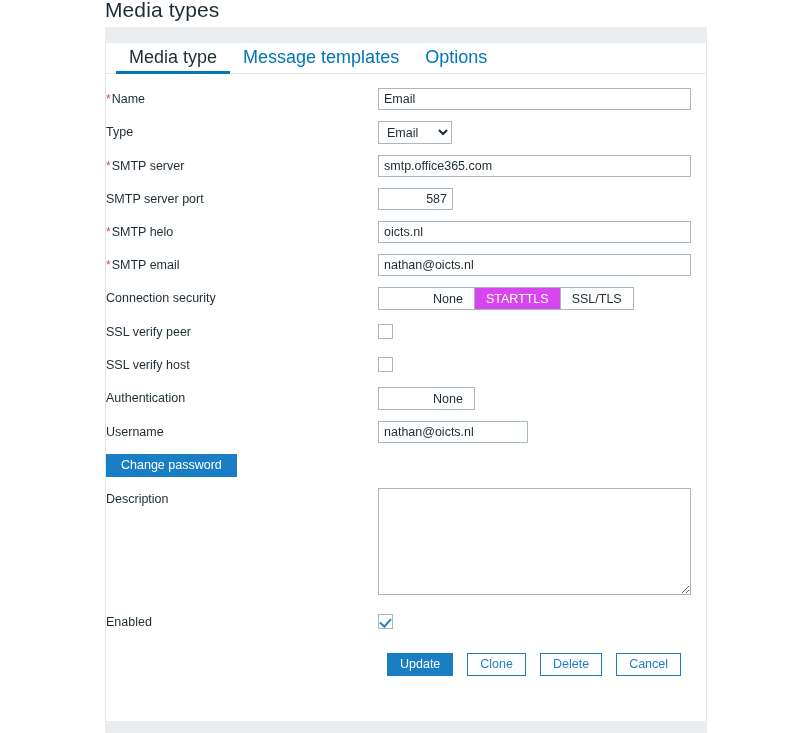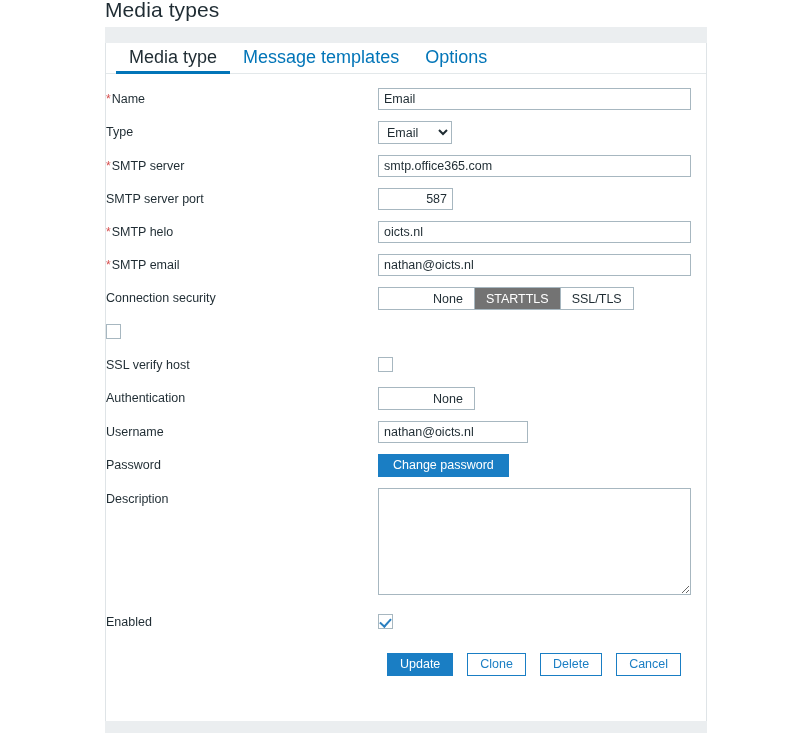--- a/index.html
+++ b/index.html
@@ -170,21 +170,21 @@
     font-size: 12.5px;
     padding: 0 11px;
     color: #1f2c33;
     background: #fff;
     cursor: pointer;
     border-right: 1px solid #a7b7c0;
     white-space: nowrap;
   }
   .seg span:last-child { border-right: none; }
   .seg span.on {
-    background: #737373;
+    background: #d946ef;
     color: #ffffff;
   }
 
   
   .btn {
     font-family: "Liberation Sans", sans-serif;
     font-size: 12.5px;
     height: 23px;
     padding: 0 12px;
     border: 1px solid #1a7ec4;
@@ -275,20 +275,21 @@
         <div class="field">
           <div class="seg">
             <span>None</span>
             <span class="on">STARTTLS</span>
             <span>SSL/TLS</span>
           </div>
         </div>
       </div>
 
       <div class="row">
+        <div class="lbl">SSL verify peer</div>
         <div class="field">
           <span class="cb"></span>
         </div>
       </div>
 
       <div class="row">
         <div class="lbl">SSL verify host</div>
         <div class="field">
           <span class="cb"></span>
         </div>
@@ -304,21 +305,20 @@
       </div>
 
       <div class="row">
         <div class="lbl">Username</div>
         <div class="field">
           <input class="txt w-user" type="text" value="nathan@oicts.nl" style="">
         </div>
       </div>
 
       <div class="row">
-        <div class="lbl">Password</div>
         <div class="field">
           <button class="btn primary pw">Change password</button>
         </div>
       </div>
 
 
       <div class="row">
         <div class="lbl">Description</div>
         <div class="field">
           <textarea class="ta" style=""></textarea>

